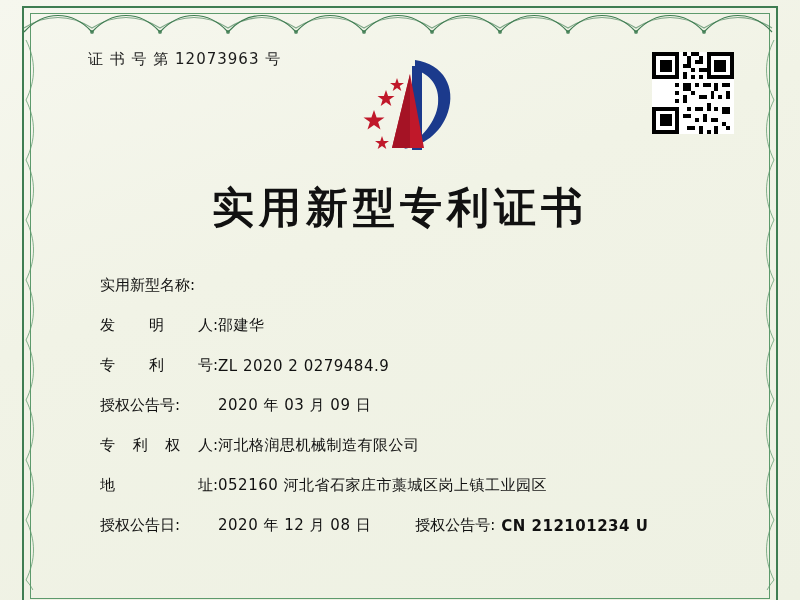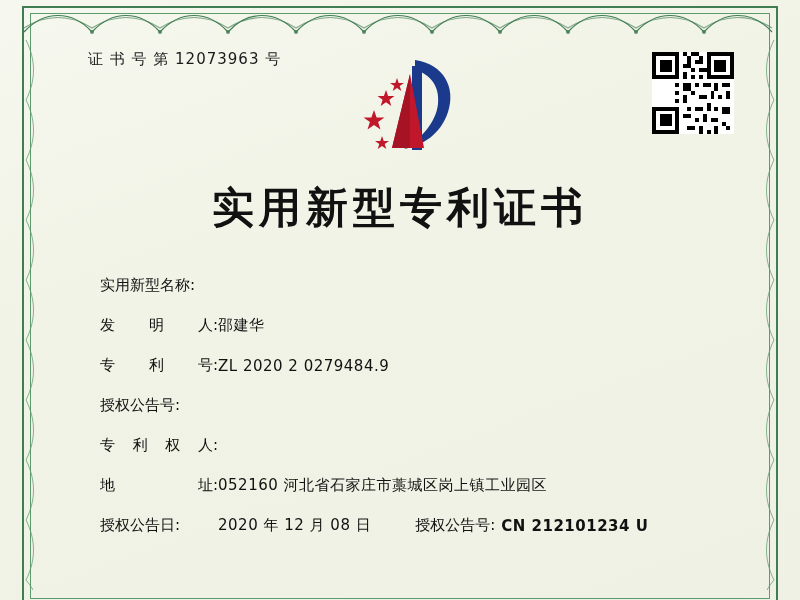--- a/index.html
+++ b/index.html
@@ -299,29 +299,31 @@
       <div class="field-label spread">
         <span>专</span>
         <span>利</span>
         <span>号:</span>
       </div>
       <div class="field-value">ZL 2020 2 0279484.9</div>
     </div>
 
     <div class="field-row">
       <div class="field-label">授权公告号:</div>
+      <div class="field-value">2020 年 03 月 09 日</div>
     </div>
 
     <div class="field-row">
       <div class="field-label spread">
         <span>专</span>
         <span>利</span>
         <span>权</span>
         <span>人:</span>
       </div>
+      <div class="field-value">河北格润思机械制造有限公司</div>
     </div>
 
     <div class="field-row">
       <div class="field-label spread">
         <span>地</span>
         <span>址:</span>
       </div>
       <div class="field-value">052160 河北省石家庄市藁城区岗上镇工业园区</div>
     </div>
 

